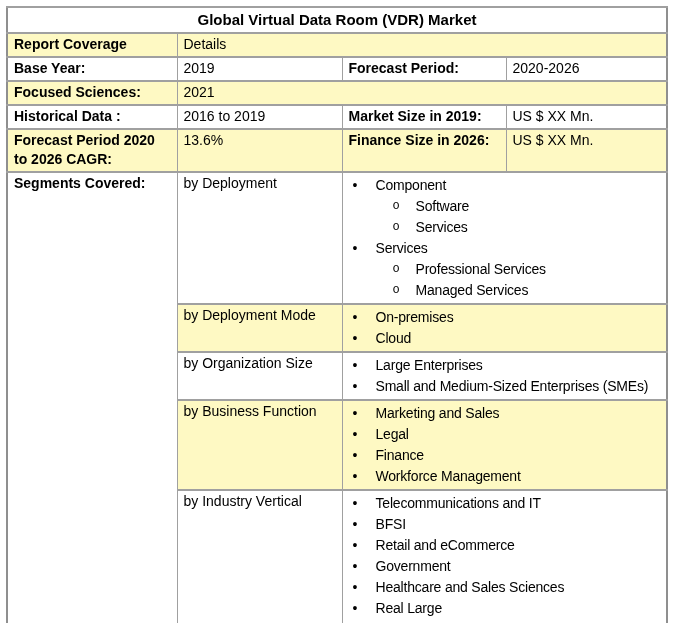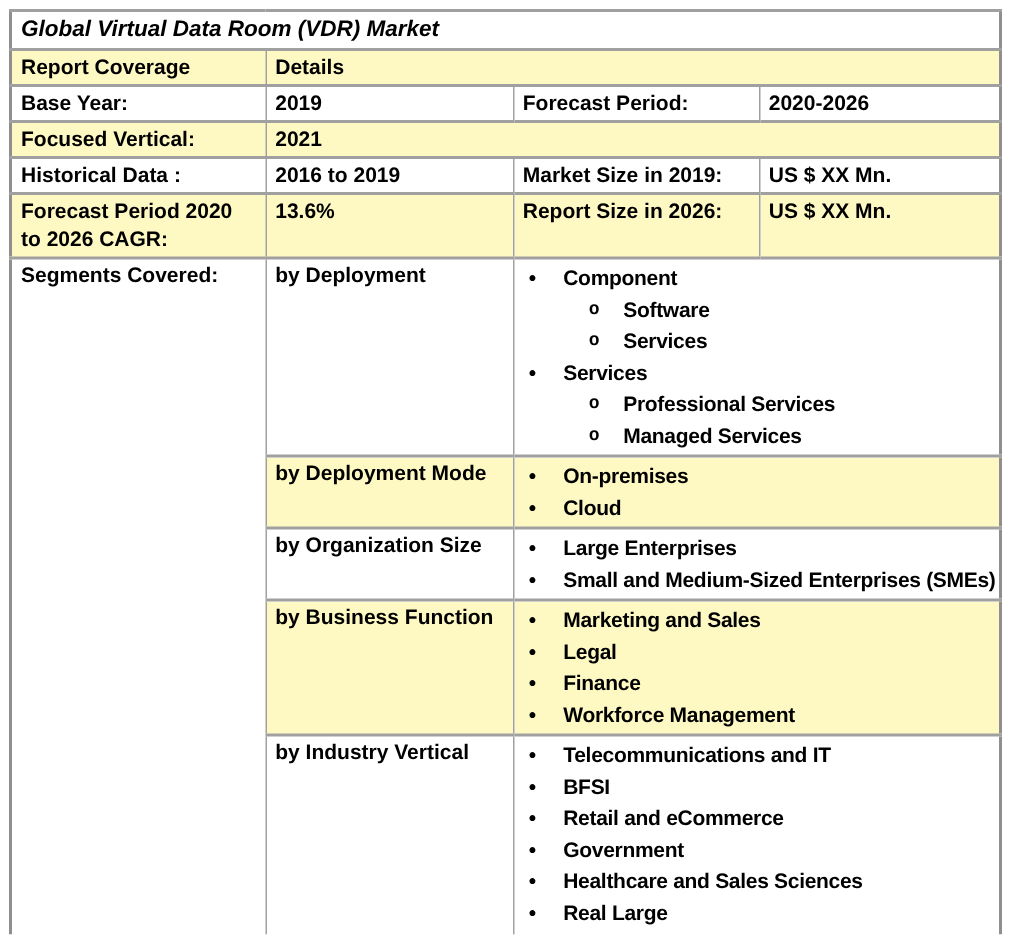--- a/index.html
+++ b/index.html
@@ -27,29 +27,27 @@
   }
   td {
     border: 1px solid #a0a0a0;
     border-top-width: 2px;
     border-bottom-width: 2px;
     padding: 1px 6px 2px 6px;
     font-size: 14px;
     line-height: 19px;
     vertical-align: top;
     overflow: hidden;
-    font-weight: bold;
   }
   td.title {
-    text-align: left;
+    text-align: center;
     font-weight: bold;
     font-size: 15px;
     padding-top: 2px;
     padding-bottom: 3px;
-    font-style: italic;
   }
   .lbl { font-weight: bold; }
   tr.shade td, td.shade { background: #fef9c3; }
   td.seg-label { background: #ffffff; }
   td.cell-list { padding: 0; }
   ul.seg-list {
     list-style: none;
     margin: 0;
     padding: 2px 0 2px 0;
   }
@@ -91,33 +89,33 @@
         <td class="lbl">Report Coverage</td>
         <td colspan="3">Details</td>
       </tr>
       <tr>
         <td class="lbl">Base Year:</td>
         <td>2019</td>
         <td class="lbl">Forecast Period:</td>
         <td>2020-2026</td>
       </tr>
       <tr class="shade">
-        <td class="lbl">Focused Vertical:</td>
+        <td class="lbl">Focused Sciences:</td>
         <td colspan="3">2021</td>
       </tr>
       <tr>
         <td class="lbl">Historical Data :</td>
         <td>2016 to 2019</td>
         <td class="lbl">Market Size in 2019:</td>
         <td>US $ XX Mn.</td>
       </tr>
       <tr class="shade">
         <td class="lbl">Forecast Period 2020 to 2026 CAGR:</td>
         <td>13.6%</td>
-        <td class="lbl">Report Size in 2026:</td>
+        <td class="lbl">Finance Size in 2026:</td>
         <td>US $ XX Mn.</td>
       </tr>
 
       <tr>
         <td class="lbl seg-label" rowspan="5">Segments Covered:</td>
         <td>by Deployment</td>
         <td class="cell-list" colspan="2">
           <ul class="seg-list">
               <li class="lvl1"><span class="blt">•</span><span>Component</span></li>
               <li class="lvl2"><span class="blt">o</span><span>Software</span></li>

